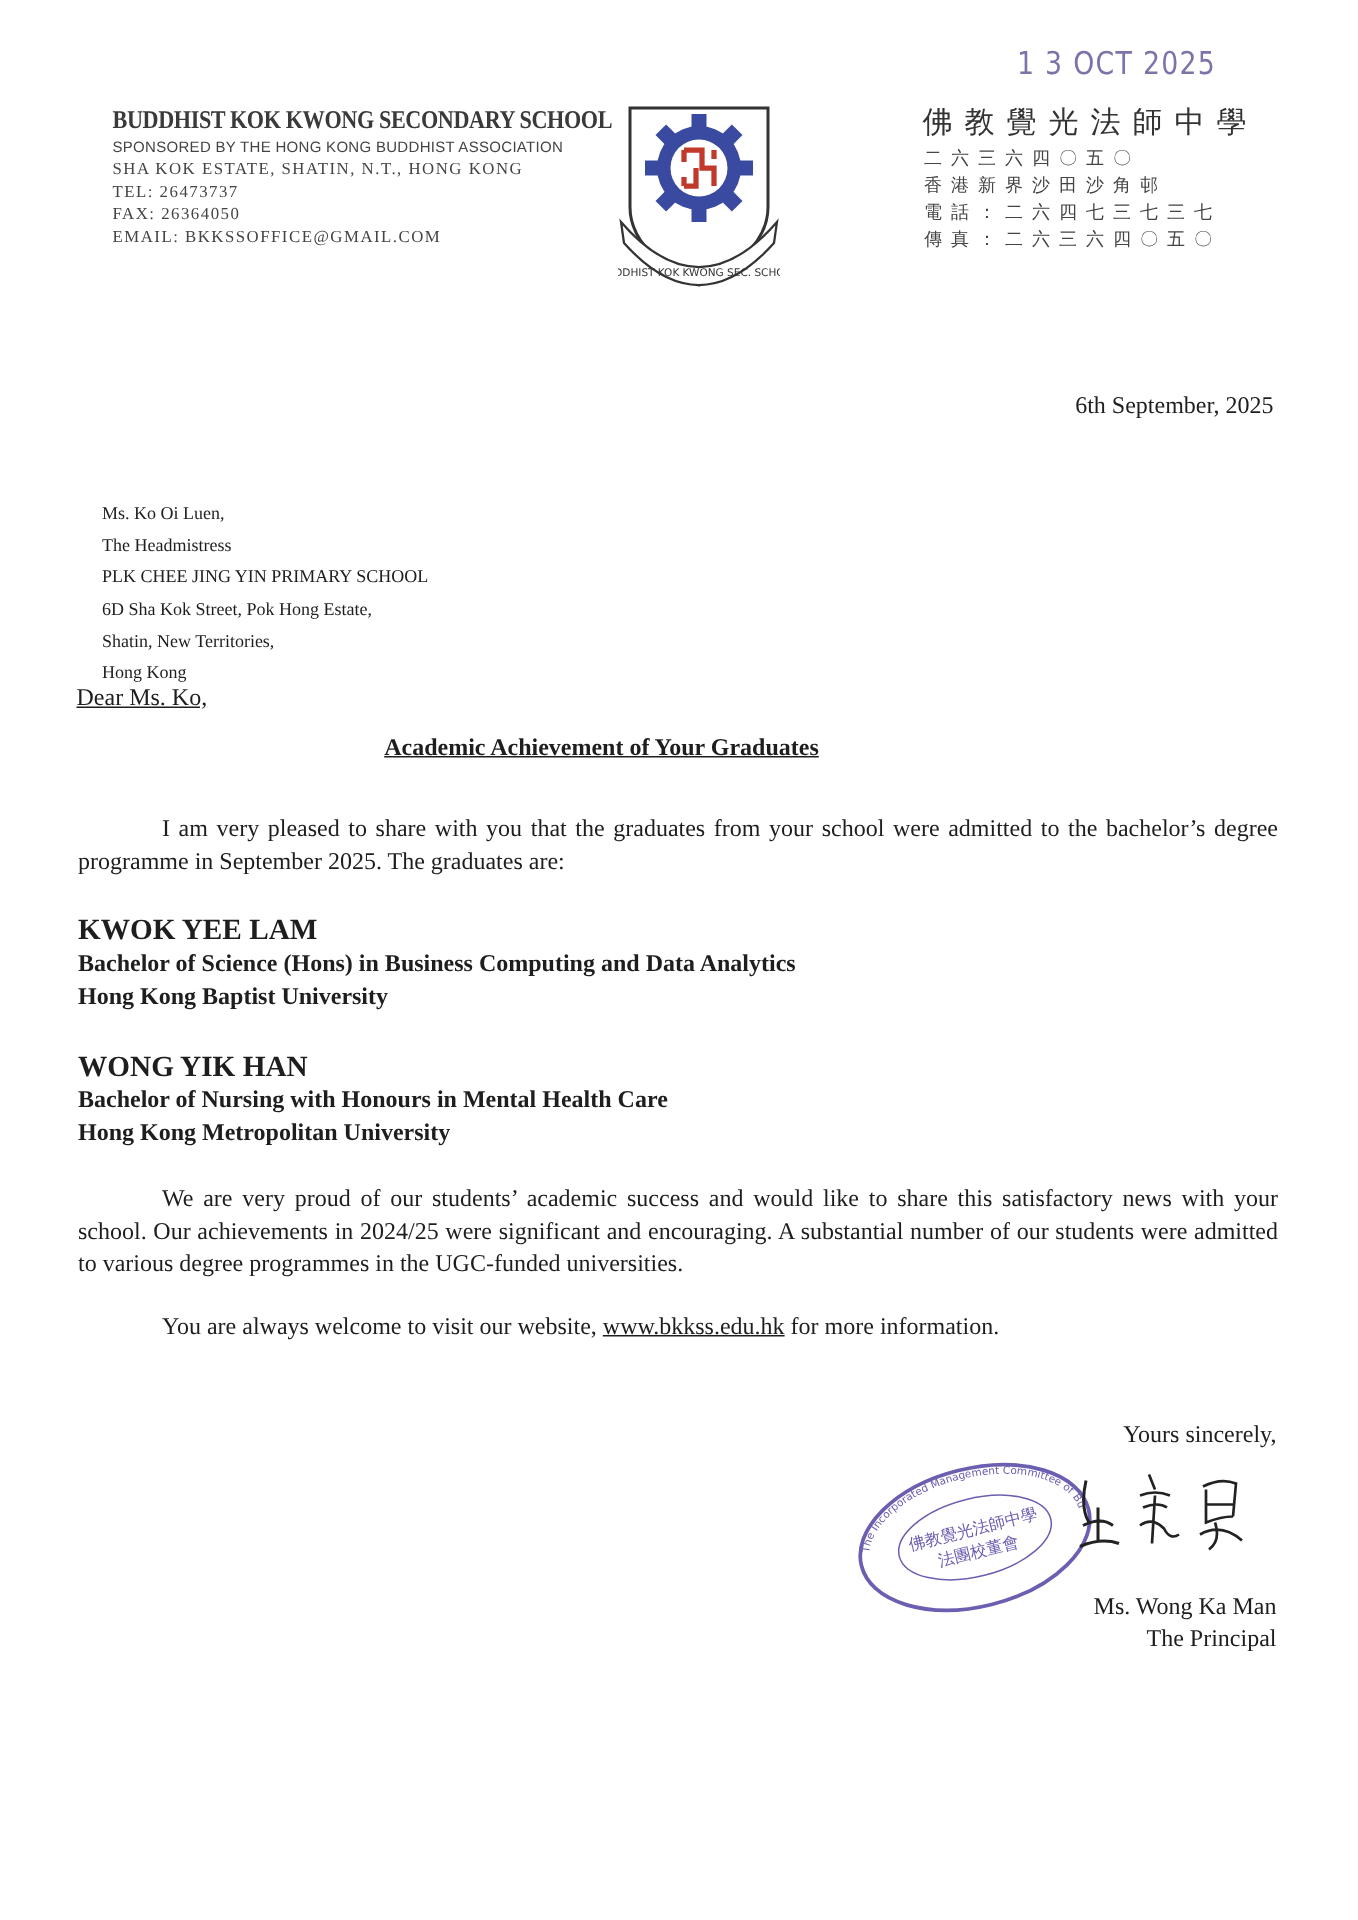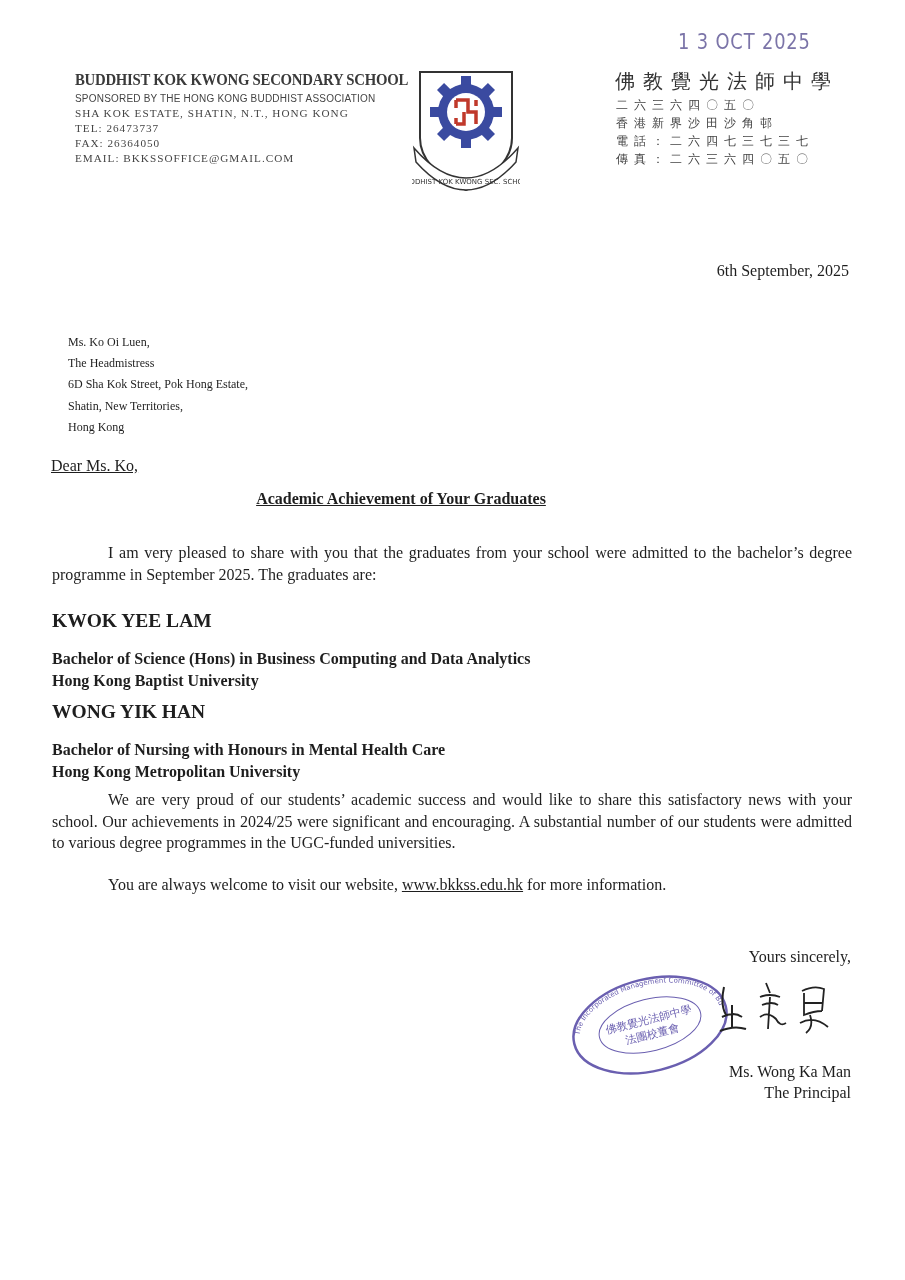--- a/index.html
+++ b/index.html
@@ -12,21 +12,21 @@
   .logo { left:412px; top:68px; width:108px; height:132px; }
   .school-zh { left:615px; top:68px; font-family:"DejaVu Serif", serif; font-size:20px; color:#333; letter-spacing:8px; }
   .zh-line { left:616px; font-family:"DejaVu Serif", serif; font-size:12px; color:#444; letter-spacing:6px; }
   .date { right:56px; top:262px; font-size:16px; }
   .recipient { left:68px; top:300px; font-size:12px; line-height:21.2px;margin-top:32px; }
   .salutation { left:51px; top:457px; font-size:16px;text-decoration:underline; }
   .subject { left:0; width:802px; top:490px; text-align:center; font-size:16px; font-weight:bold; text-decoration:underline; }
   .para { left:52px; width:800px; font-size:16px; line-height:21.5px; text-align:justify; }
   .para .indent { display:inline-block; width:56px; }
   .grad-name { left:52px; font-size:19.5px; font-weight:bold; }
-  .grad-line { left:52px; font-size:16px; font-weight:bold;margin-top:16px; }
+  .grad-line { left:52px; font-size:16px; font-weight:bold; }
   .closing { right:54px; top:936px; font-size:16px;margin-top:12px; }
   .signer { right:54px; top:1061px; font-size:16px; text-align:right; line-height:21px; }
   a.link { color:#1e1e1e; text-decoration:underline;margin-top:16px; }
   .seal { left:568px; top:968px; width:165px; height:115px; }
   .signature { left:718px; top:975px; width:120px; height:65px; }
 </style>
 </head>
 <body>
 
 <div class="abs stamp-date">1 3 OCT 2025</div>
@@ -69,20 +69,21 @@
 <div class="abs zh-line" style="top:97px">二六三六四〇五〇</div>
 <div class="abs zh-line" style="top:115px">香港新界沙田沙角邨</div>
 <div class="abs zh-line" style="top:133px">電話：二六四七三七三七</div>
 <div class="abs zh-line" style="top:151px">傳真：二六三六四〇五〇</div>
 
 <div class="abs date">6th September, 2025</div>
 
 <div class="abs recipient">
   <div>Ms. Ko Oi Luen,</div>
   <div>The Headmistress</div>
+  <div>PLK CHEE JING YIN PRIMARY SCHOOL</div>
   <div>6D Sha Kok Street, Pok Hong Estate,</div>
   <div>Shatin, New Territories,</div>
   <div>Hong Kong</div>
 </div>
 
 <div class="abs salutation">Dear Ms. Ko,</div>
 <div class="abs subject">Academic Achievement of Your Graduates</div>
 
 <div class="abs para" style="top:542px"><span class="indent"></span><span>I am very pleased to share with you that the graduates from your school were admitted to the bachelor’s degree programme in September 2025.  The graduates are:</span></div>
 

